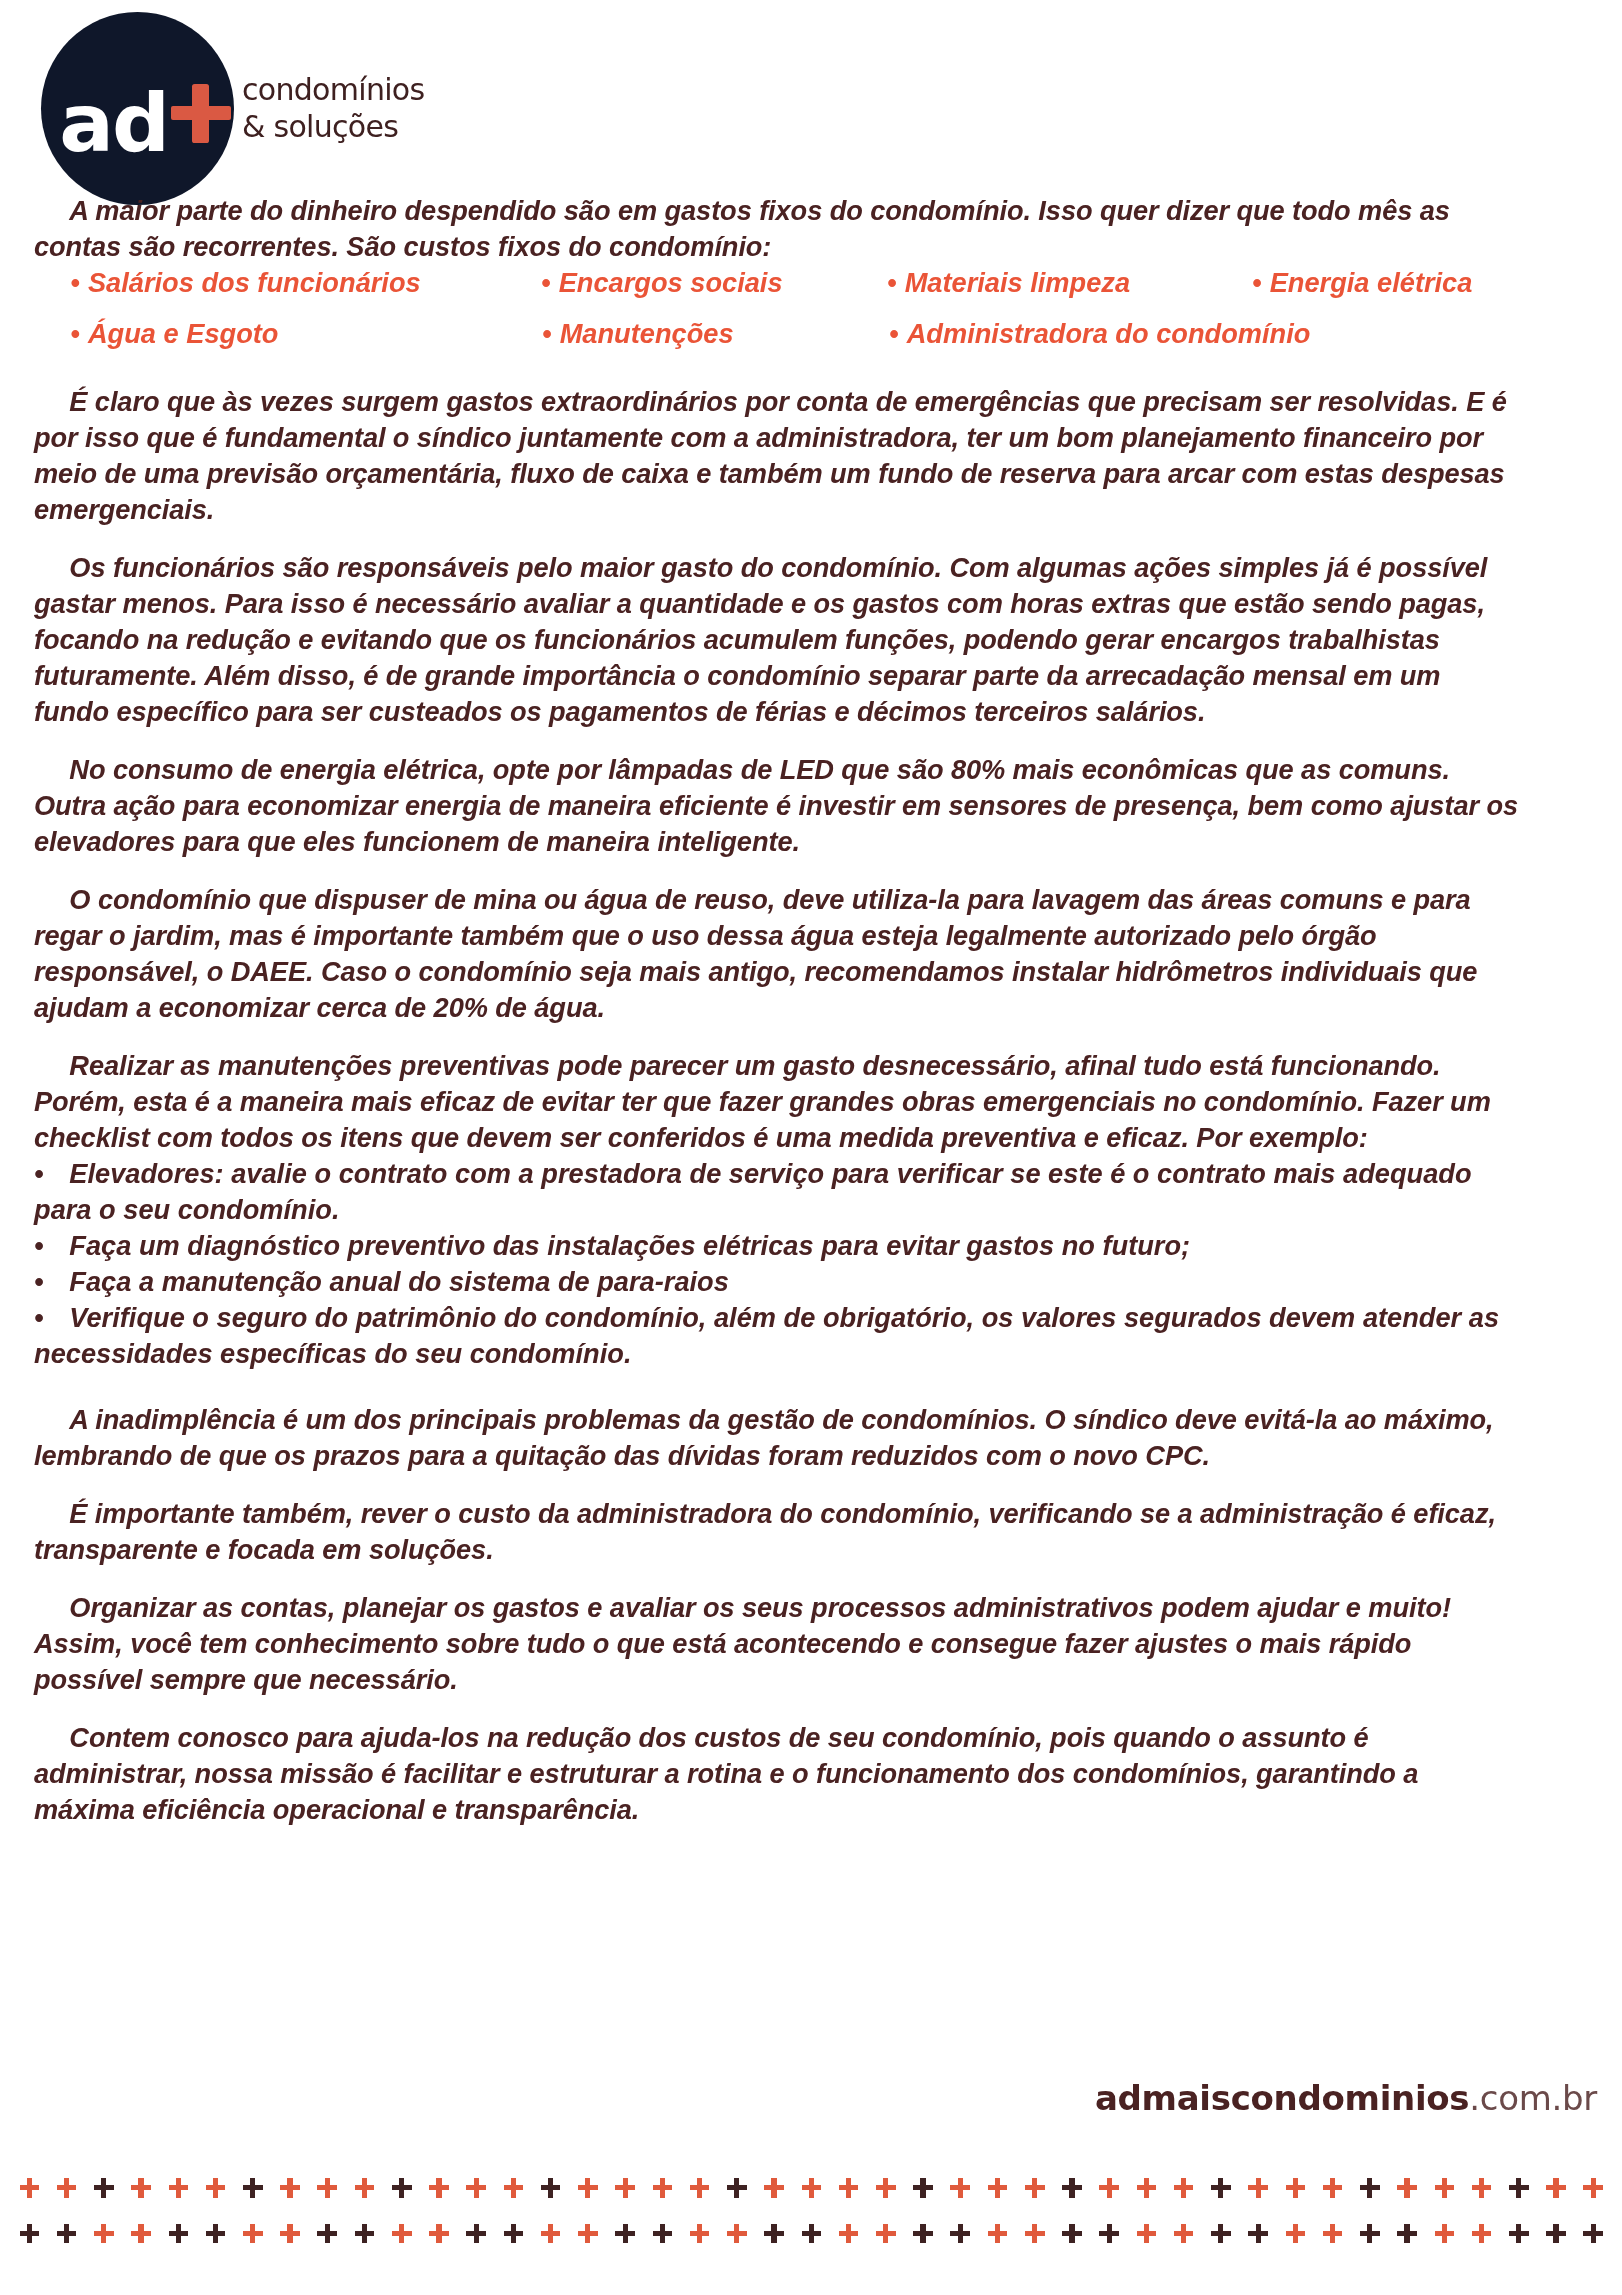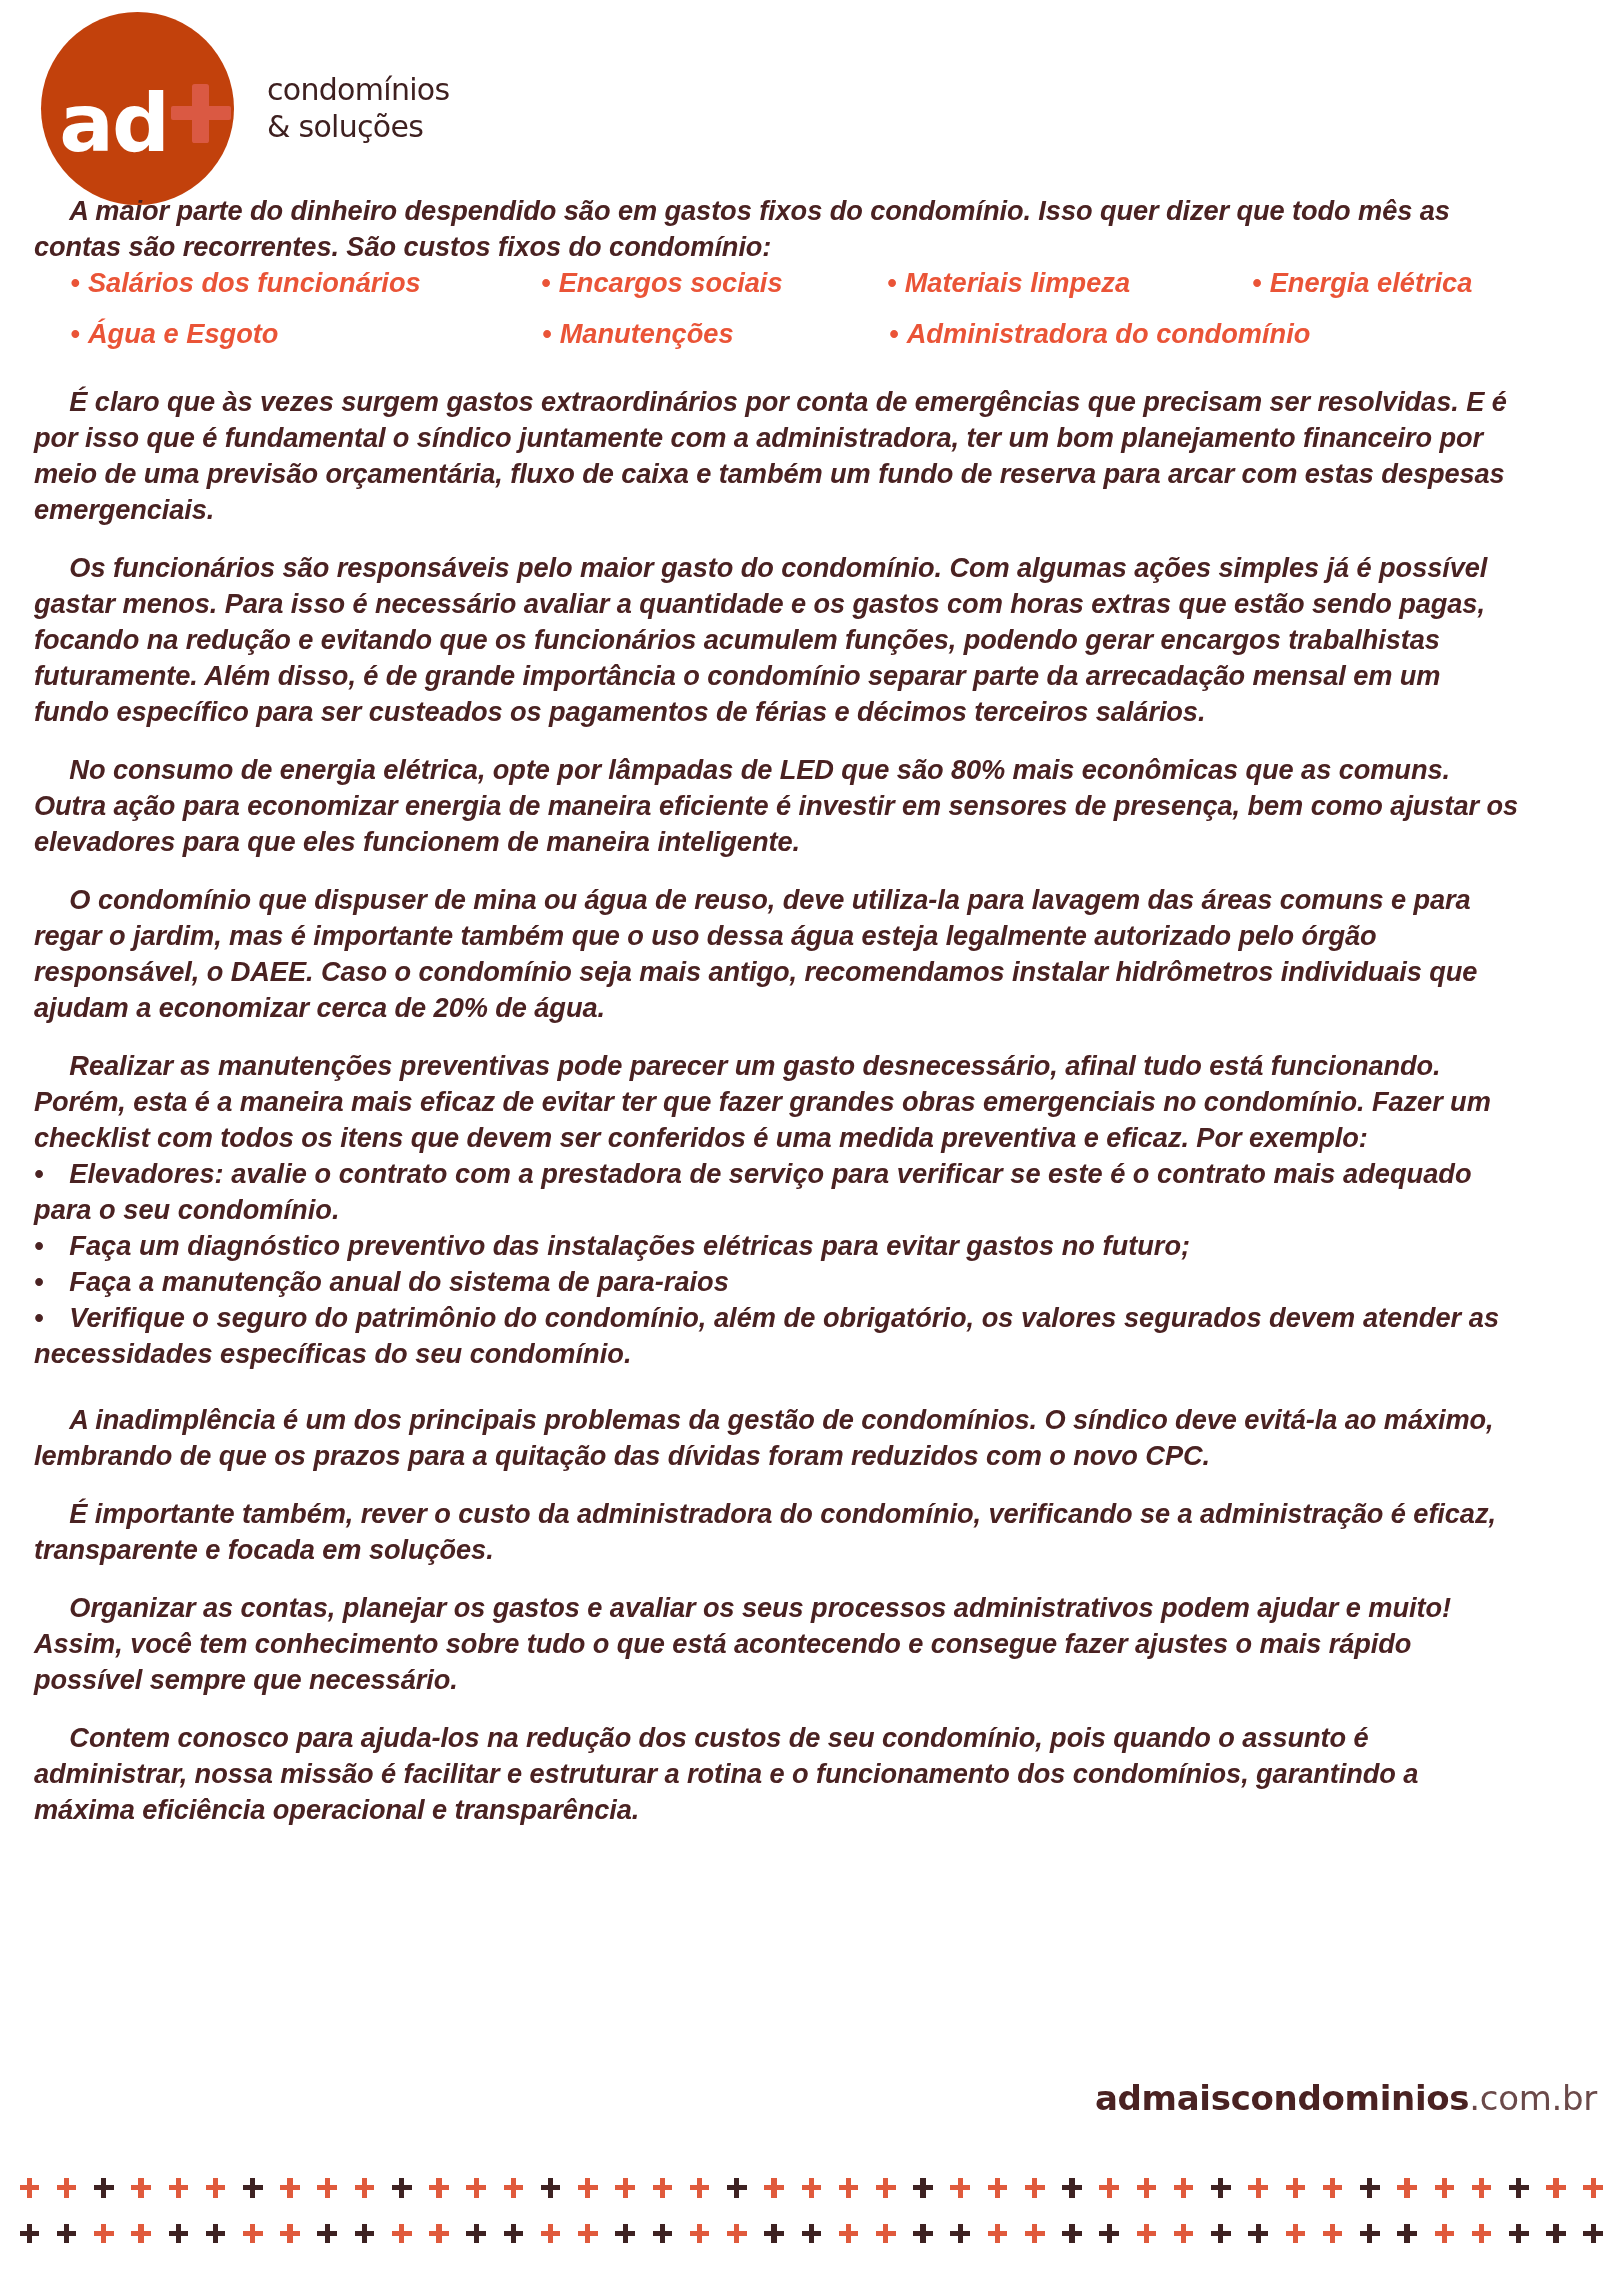--- a/index.html
+++ b/index.html
@@ -25,21 +25,21 @@
     position: absolute;
     left: 41px;
     top: 11.8px;
     display: flex;
     align-items: center;
   }
   .logo-mark {
     width: 193px;
     height: 193px;
     border-radius: 50%;
-    background: #c2410c;
+    background: #0f172a;
     position: relative;
     flex: 0 0 auto;
   }
   .logo-ad {
     position: absolute;
     left: 18.3px;
     top: 71px;
     font-size: 81px;
     line-height: 81px;
     font-weight: bold;
@@ -66,21 +66,21 @@
   .logo-plus .bar-v {
     position: absolute;
     left: 21px;
     top: 0;
     width: 17px;
     height: 59px;
     background: #DA5943;
     border-radius: 2.6px;
   }
   .logo-words {
-    margin-left: 33px;
+    margin-left: 8px;
     color: #3E2020;
     font-family: "DejaVu Sans", sans-serif;
     font-size: 30px;
     line-height: 37px;
     letter-spacing: -0.7px;
   }
 
   .title-block {
     position: absolute;
     left: 403px;

